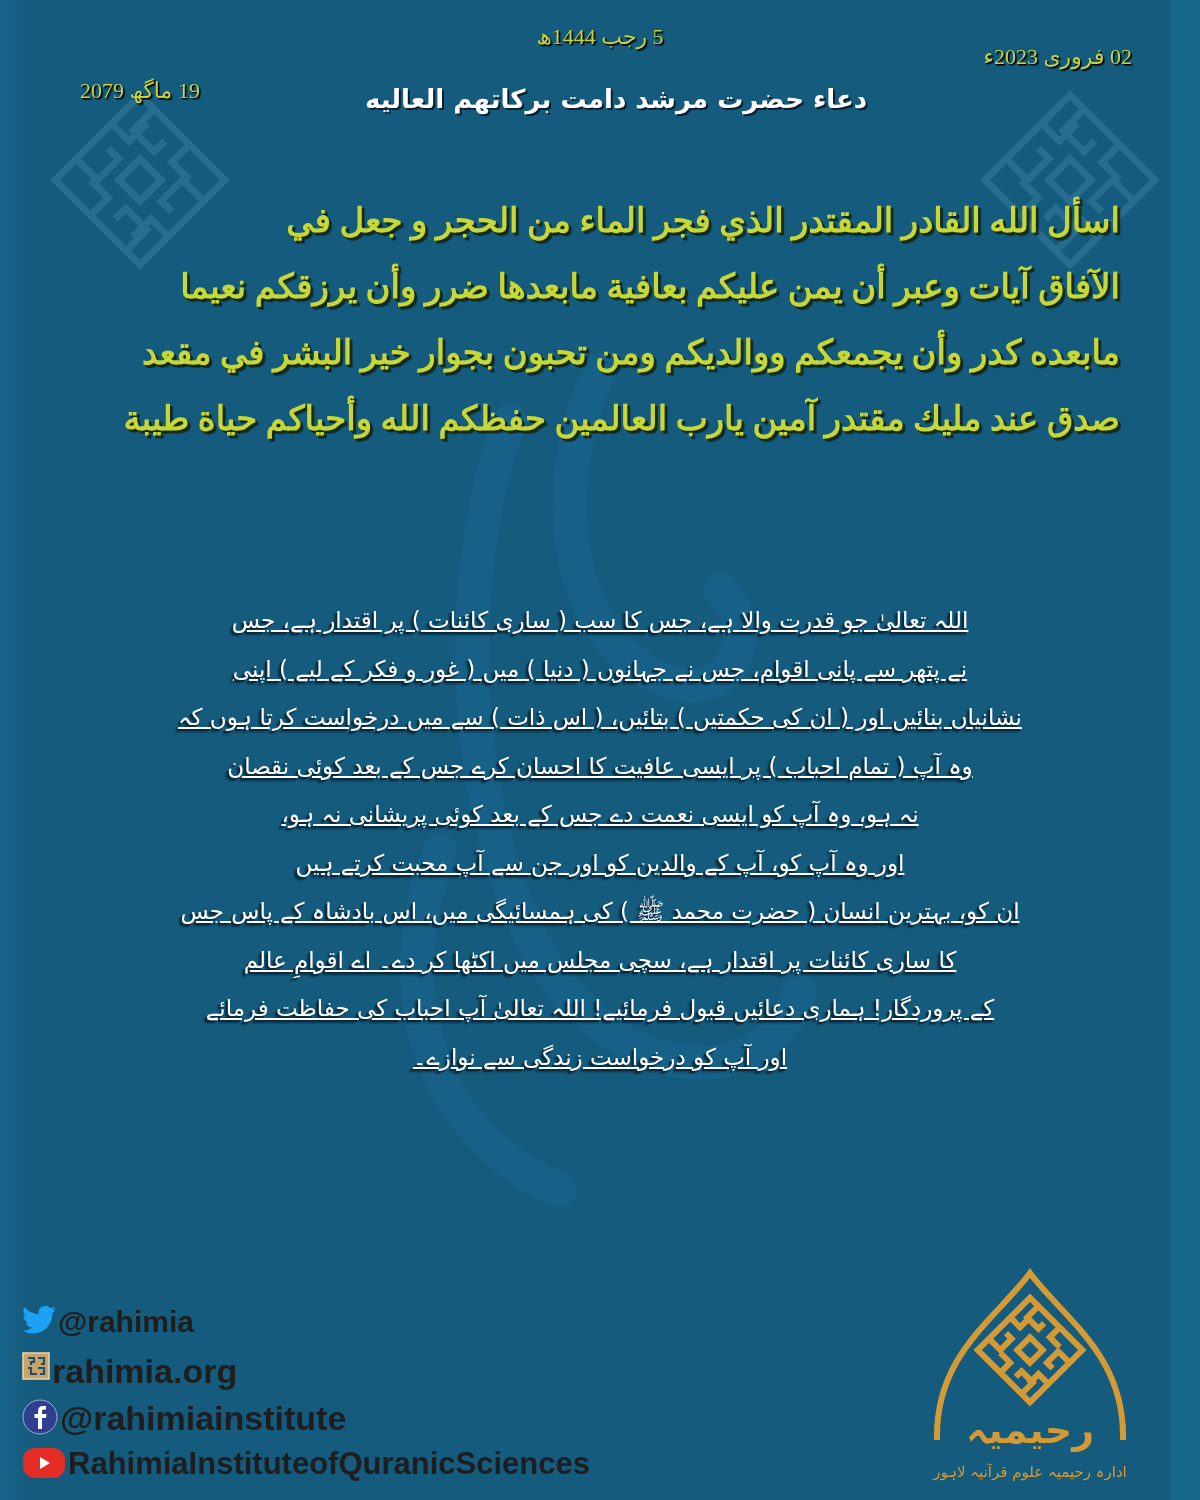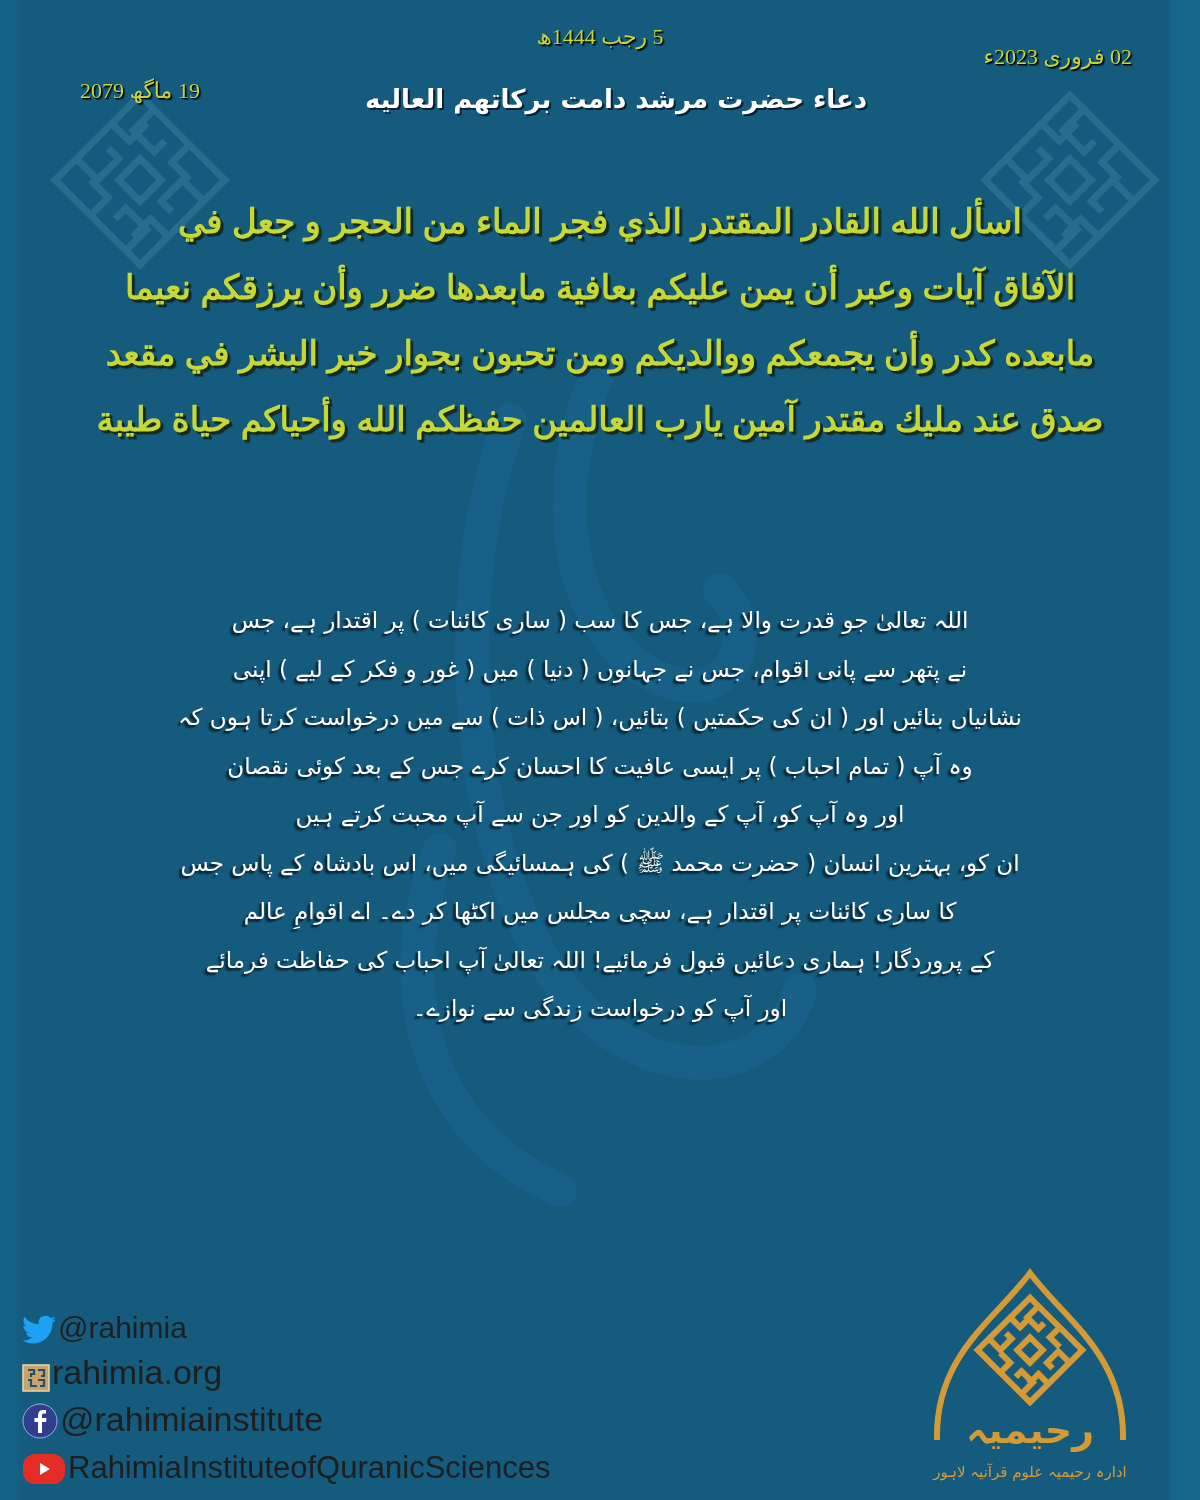--- a/index.html
+++ b/index.html
@@ -35,39 +35,39 @@
 
   .title {
     position: absolute; top: 84px; left: 0; right: 0; text-align: center;
     color: #ffffff; font-size: 26px; font-weight: bold;
     direction: rtl;
     text-shadow: 2px 2px 0 #0b2030;
     padding-left: 32px;
   }
   .arabic {
     position: absolute; top: 188px; left: 80px; right: 80px;
-    direction: rtl; text-align: center;
+    direction: rtl; text-align: right;
     color: #c6d838;
-    font-family: Liberation Sans, sans-serif;
+    font-family: Liberation Serif, serif;
     font-weight: bold; font-size: 34px; line-height: 66px;
     text-shadow: 2px 2px 0 #1a2a08, 3px 3px 1px rgba(0,0,0,.5);
   }
   .arabic .line { display: block; white-space: nowrap; }
   .urdu {
     position: absolute; top: 596px; left: 140px; right: 140px;
     direction: rtl; text-align: center;
     color: #ffffff;
     font-family: "DejaVu Sans", sans-serif;
     font-size: 23px; line-height: 48.5px;
     text-shadow: -2px 2px 1px #0a2a3d, -3px 3px 2px rgba(0,0,0,.45);
   }
-  .urdu .line { display: block; white-space: nowrap; }
+  .urdu .line { display: block; white-space: nowrap; text-decoration: underline; }
 
   .social { position: absolute; left: 22px; top: 1305px; }
-  .social .row { display: flex; align-items: flex-end; height: 40px; margin-bottom: 7px; }
+  .social .row { display: flex; align-items: flex-start; height: 40px; margin-bottom: 7px; font-weight: bold; }
   .social .txt {
     color: #1e1e1e; font-family: "Liberation Sans", sans-serif; white-space: nowrap;
   }
   .social .row.tw .txt { font-size: 30px; }
   .social .row.web .txt { font-size: 34px; }
   .social .row.fb .txt { font-size: 34px; }
   .social .row.yt .txt { font-size: 31px; }
   .icon { display: inline-flex; align-items: center; justify-content: center; margin-right: 2px; }
 
   .logo { position: absolute; left: 905px; top: 1265px; width: 250px; height: 230px; }
@@ -109,20 +109,21 @@
     <span class="line">الآفاق آيات وعبر أن يمن عليكم بعافية مابعدها ضرر وأن يرزقكم نعيما</span>
     <span class="line">مابعده كدر وأن يجمعكم ووالديكم ومن تحبون بجوار خير البشر في مقعد</span>
     <span class="line">صدق عند مليك مقتدر آمين يارب العالمين حفظكم الله وأحياكم حياة طيبة</span>
   </div>
 
   <div class="urdu">
     <span class="line">اللہ تعالیٰ جو قدرت والا ہے، جس کا سب ( ساری کائنات ) پر اقتدار ہے، جس</span>
     <span class="line">نے پتھر سے پانی اقوام، جس نے جہانوں ( دنیا ) میں ( غور و فکر کے لیے ) اپنی</span>
     <span class="line">نشانیاں بنائیں اور ( ان کی حکمتیں ) بتائیں، ( اس ذات ) سے میں درخواست کرتا ہوں کہ</span>
     <span class="line">وہ آپ ( تمام احباب ) پر ایسی عافیت کا احسان کرے جس کے بعد کوئی نقصان</span>
+    <span class="line">نہ ہو، وہ آپ کو ایسی نعمت دے جس کے بعد کوئی پریشانی نہ ہو،</span>
     <span class="line">اور وہ آپ کو، آپ کے والدین کو اور جن سے آپ محبت کرتے ہیں</span>
     <span class="line">ان کو، بہترین انسان ( حضرت محمد ﷺ ) کی ہمسائیگی میں، اس بادشاہ کے پاس جس</span>
     <span class="line">کا ساری کائنات پر اقتدار ہے، سچی مجلس میں اکٹھا کر دے۔ اے اقوامِ عالم</span>
     <span class="line">کے پروردگار! ہماری دعائیں قبول فرمائیے! اللہ تعالیٰ آپ احباب کی حفاظت فرمائے</span>
     <span class="line">اور آپ کو درخواست زندگی سے نوازے۔</span>
   </div>
 
   <div class="social">
     <div class="row tw">
       <span class="icon">

